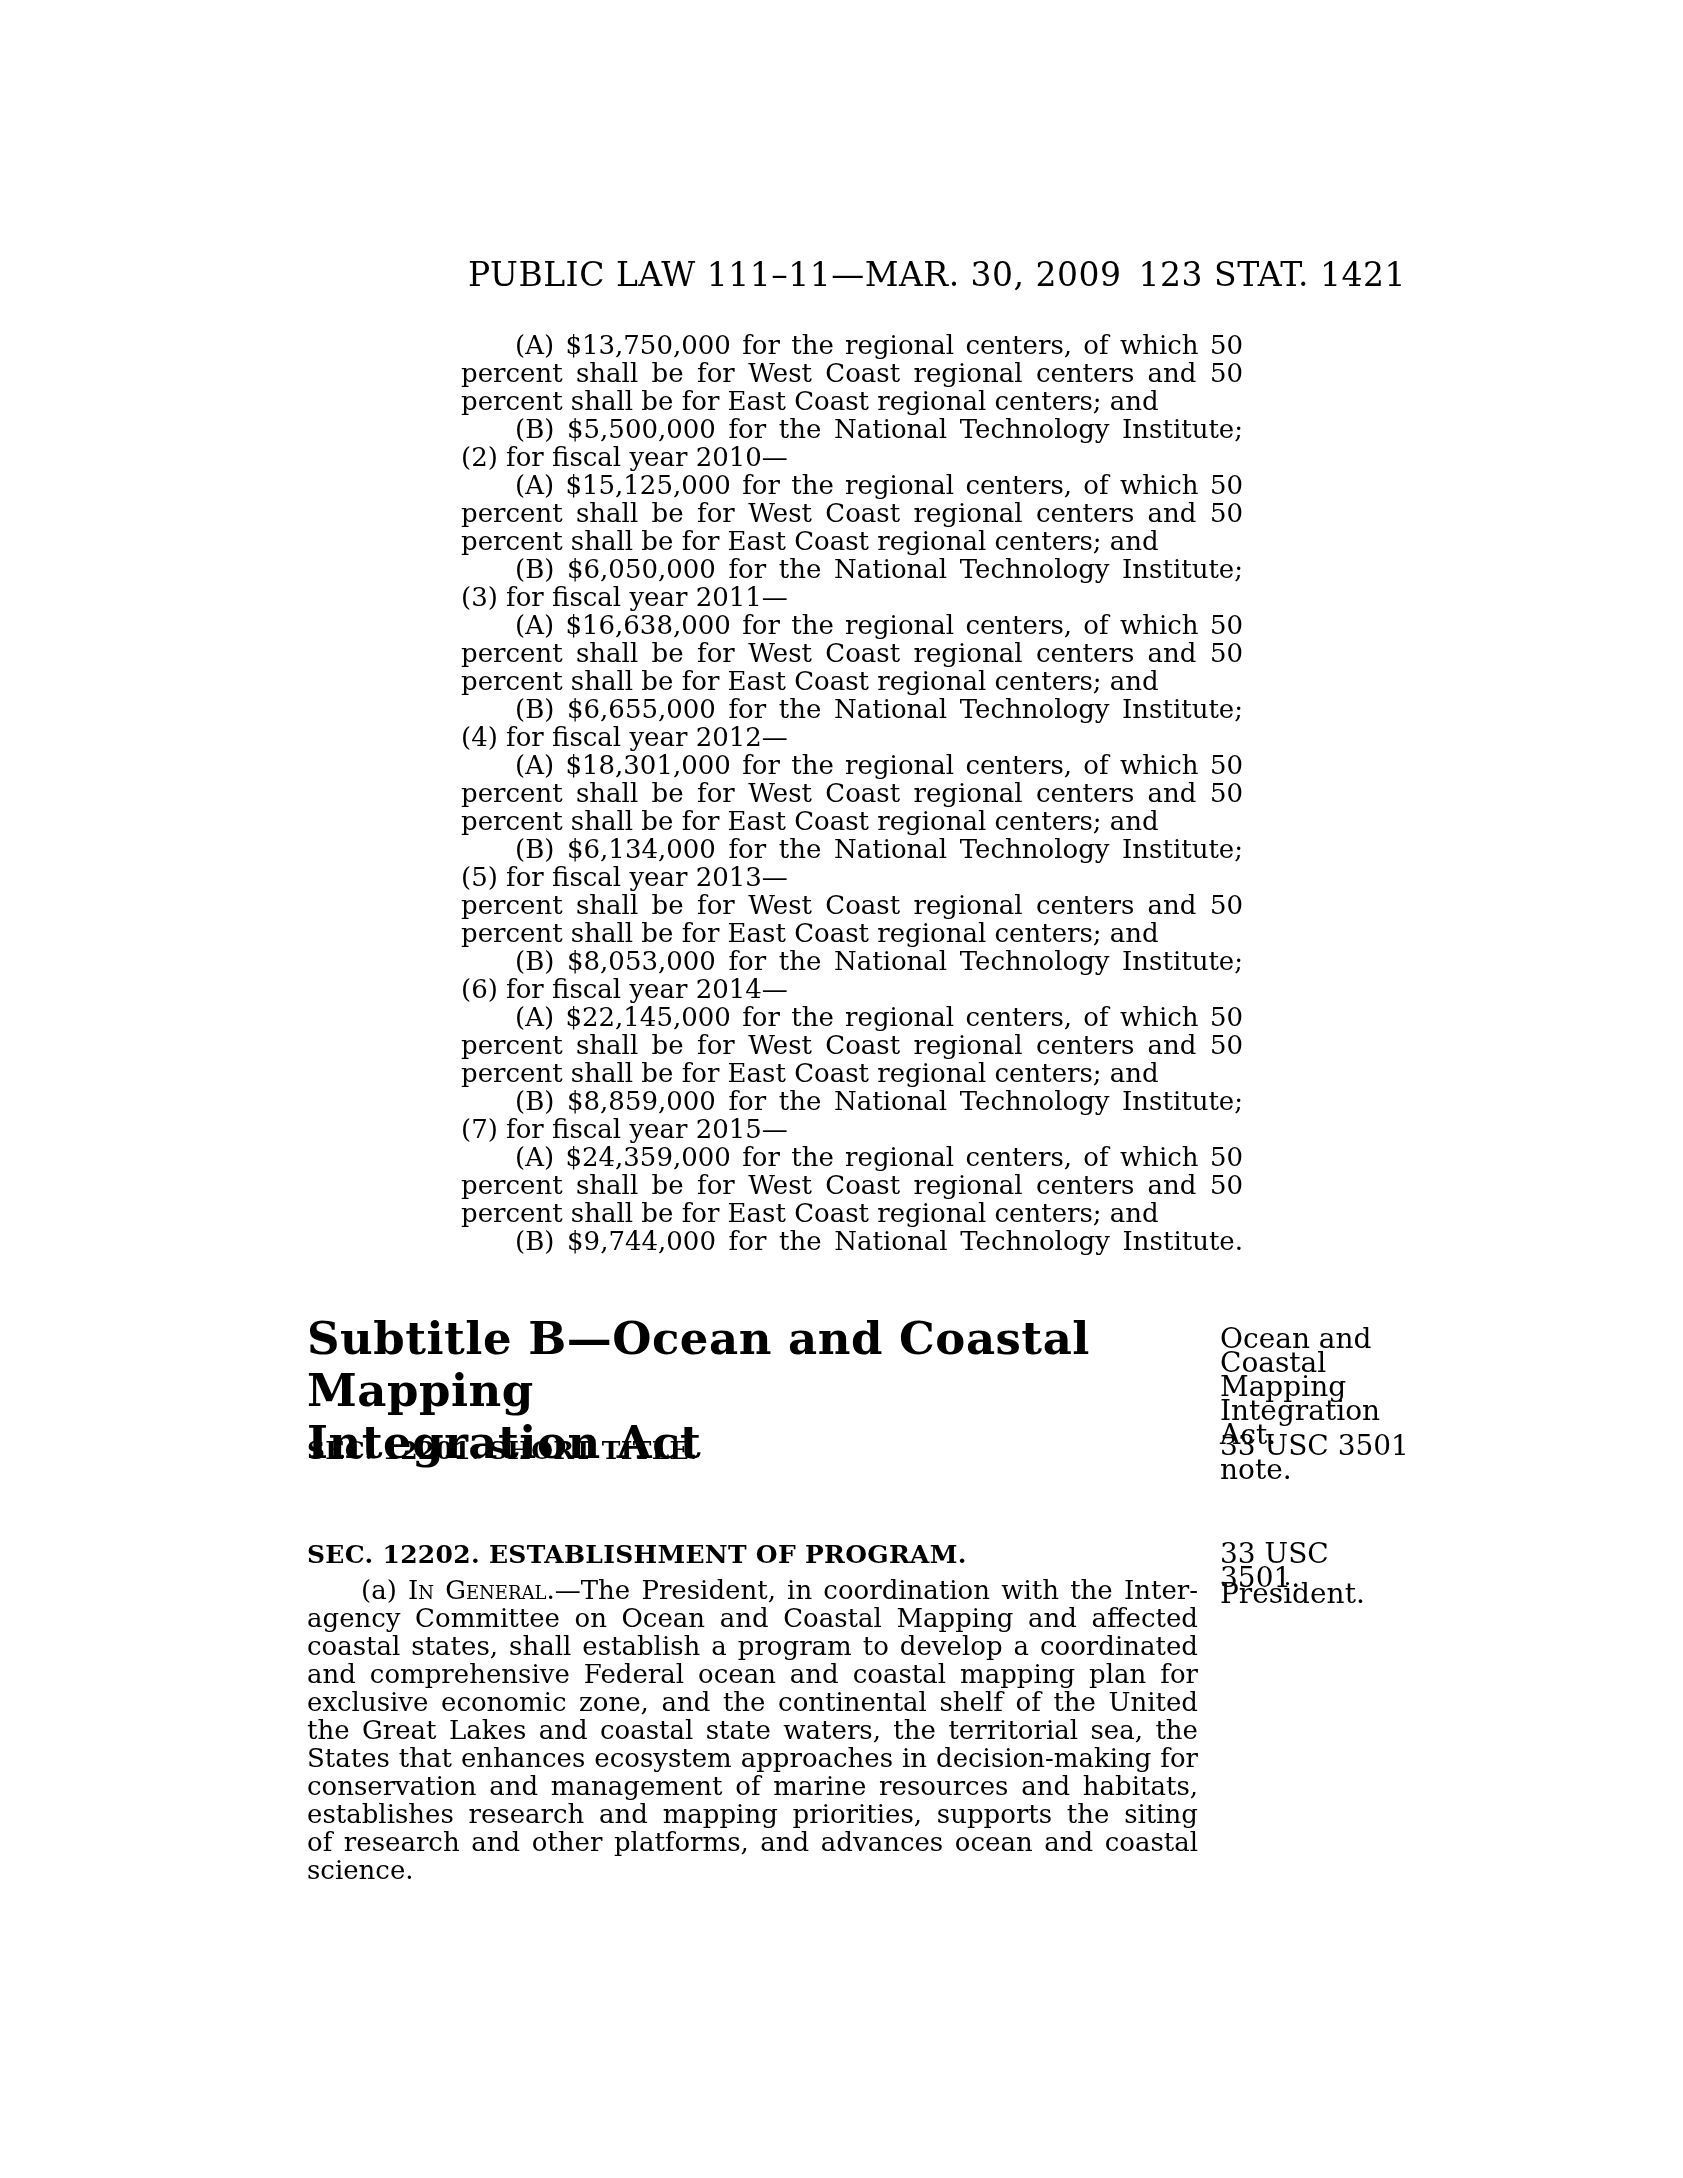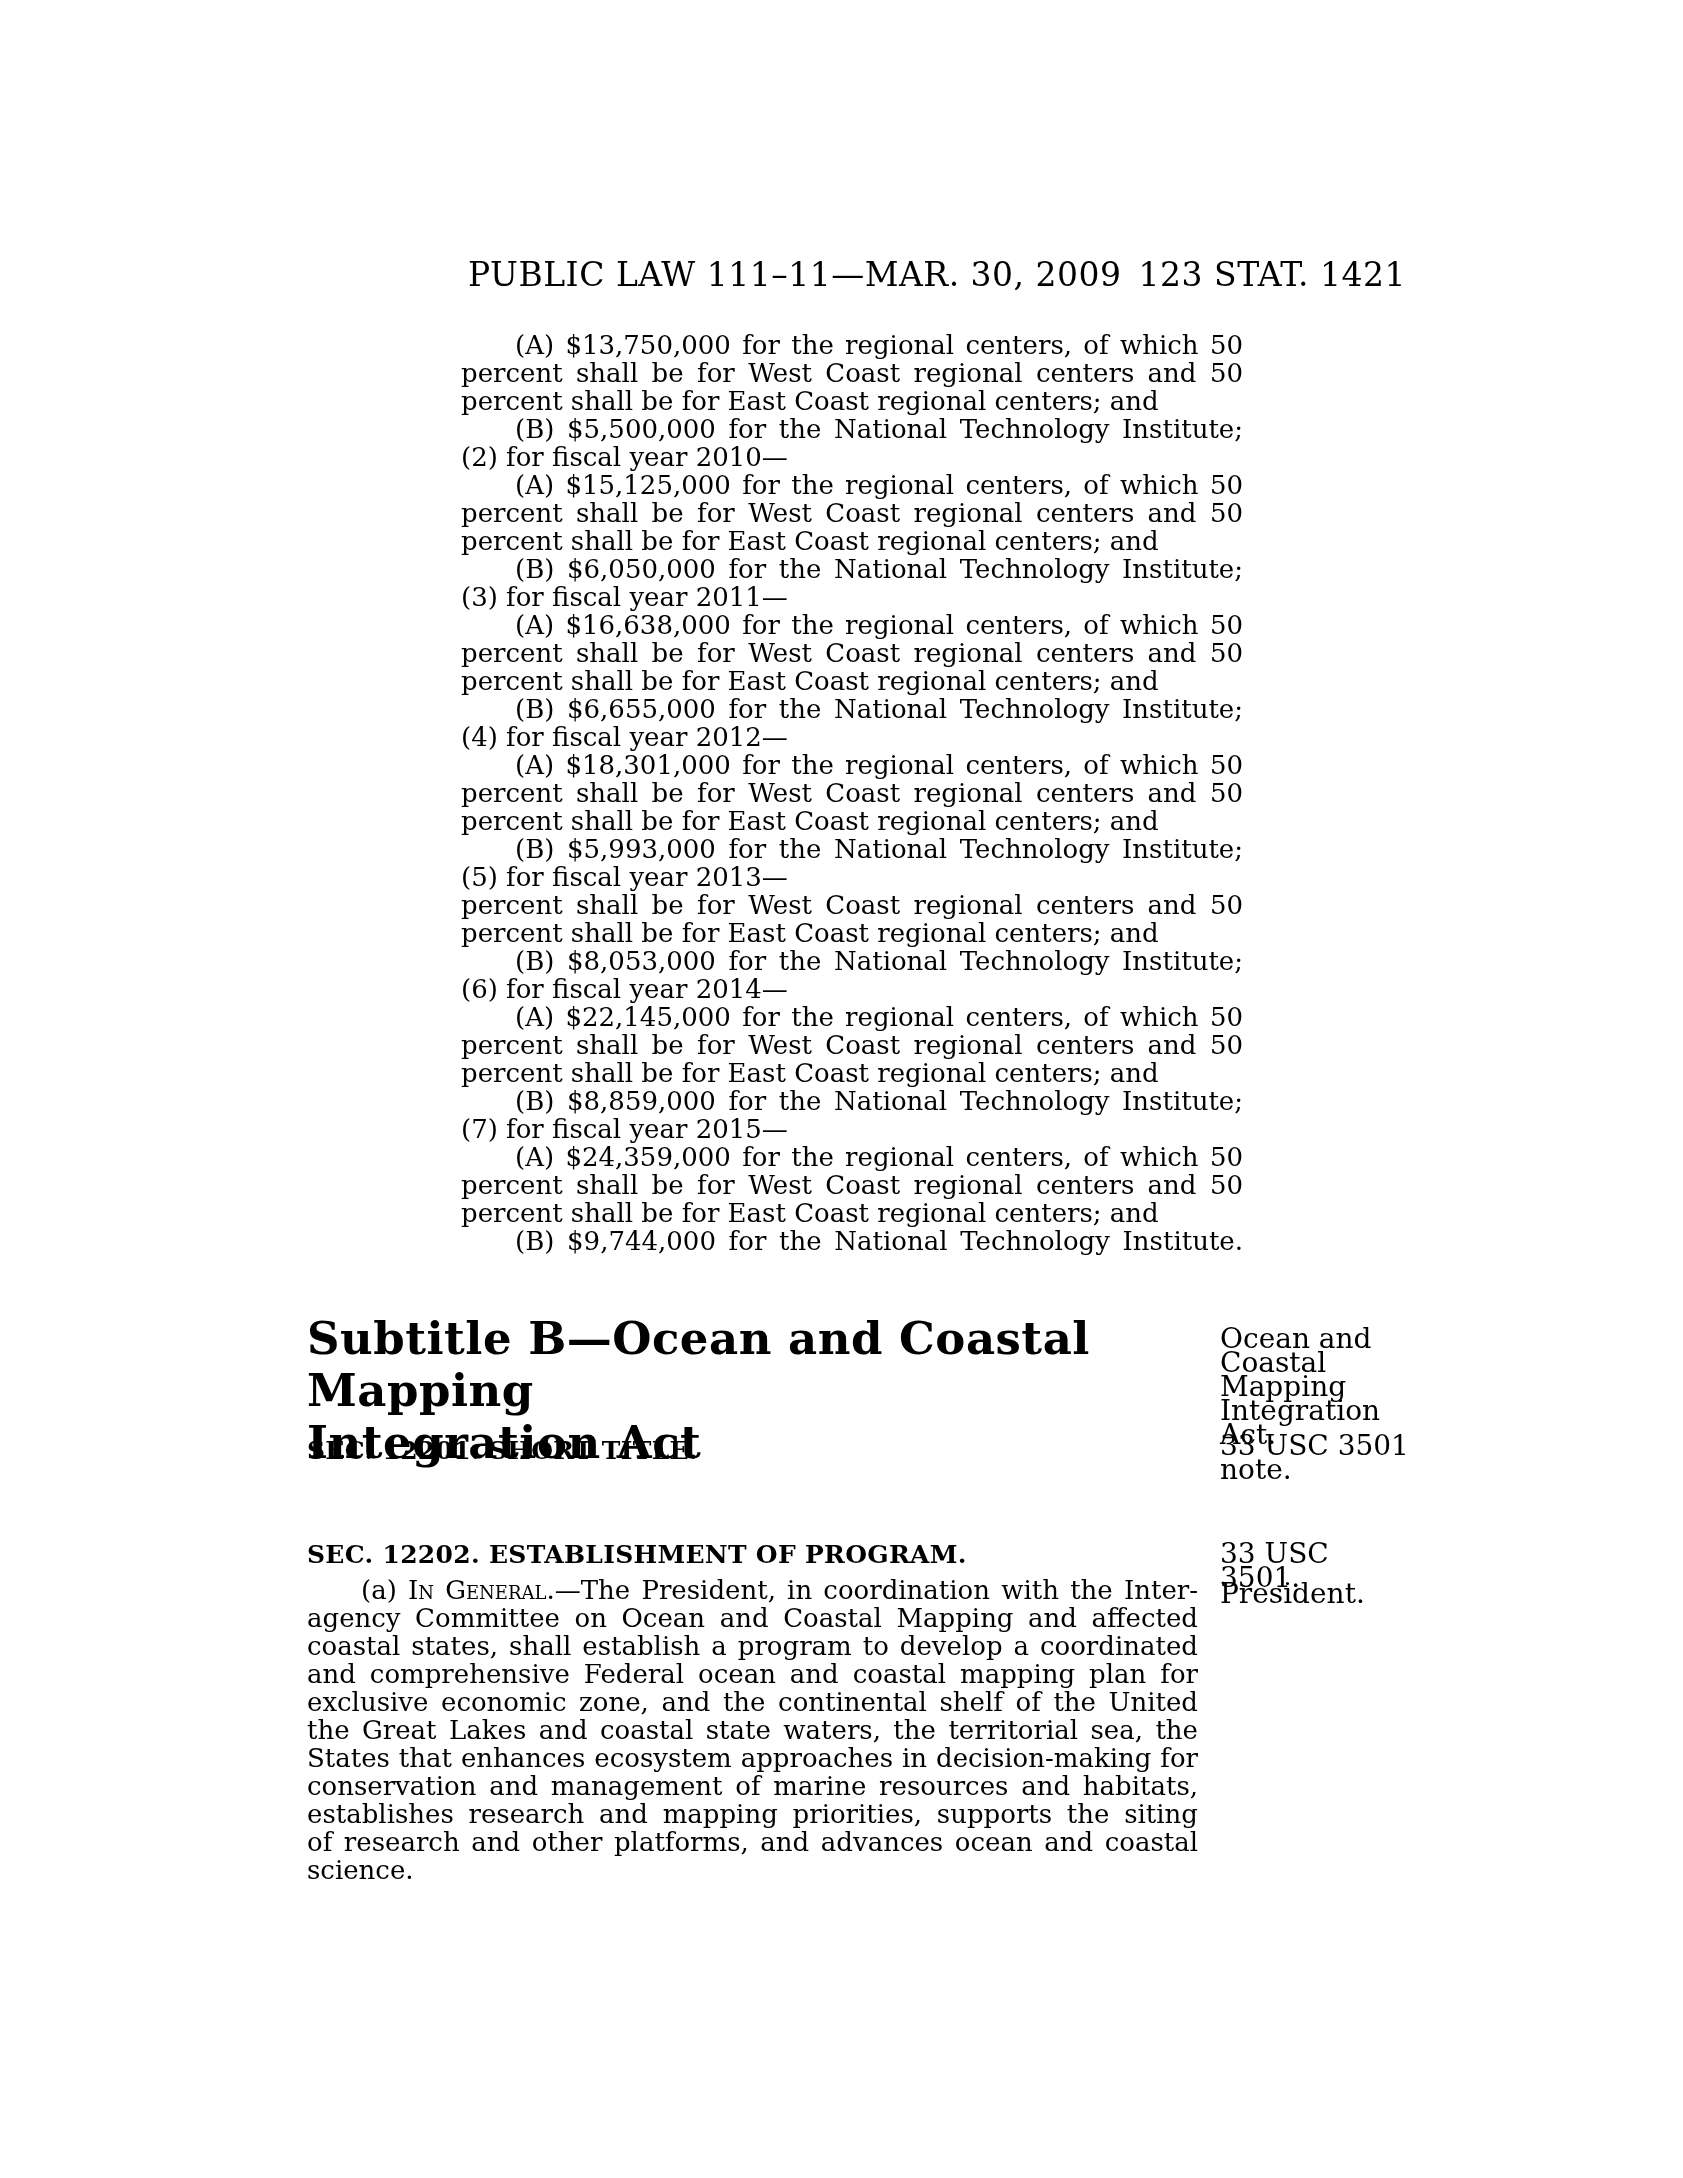--- a/index.html
+++ b/index.html
@@ -115,21 +115,21 @@
       <div class="line j i55">(B) $6,050,000 for the National Technology Institute;</div>
       <div class="line">(3) for fiscal year 2011—</div>
       <div class="line j i55">(A) $16,638,000 for the regional centers, of which 50</div>
       <div class="line j">percent shall be for West Coast regional centers and 50</div>
       <div class="line">percent shall be for East Coast regional centers; and</div>
       <div class="line j i55">(B) $6,655,000 for the National Technology Institute;</div>
       <div class="line">(4) for fiscal year 2012—</div>
       <div class="line j i55">(A) $18,301,000 for the regional centers, of which 50</div>
       <div class="line j">percent shall be for West Coast regional centers and 50</div>
       <div class="line">percent shall be for East Coast regional centers; and</div>
-      <div class="line j i55">(B) $5,993,000 for the National Technology Institute;</div>
+      <div class="line j i55">(B) $6,134,000 for the National Technology Institute;</div>
       <div class="line">(5) for fiscal year 2013—</div>
       <div class="line j">percent shall be for West Coast regional centers and 50</div>
       <div class="line">percent shall be for East Coast regional centers; and</div>
       <div class="line j i55">(B) $8,053,000 for the National Technology Institute;</div>
       <div class="line">(6) for fiscal year 2014—</div>
       <div class="line j i55">(A) $22,145,000 for the regional centers, of which 50</div>
       <div class="line j">percent shall be for West Coast regional centers and 50</div>
       <div class="line">percent shall be for East Coast regional centers; and</div>
       <div class="line j i55">(B) $8,859,000 for the National Technology Institute;</div>
       <div class="line">(7) for fiscal year 2015—</div>

